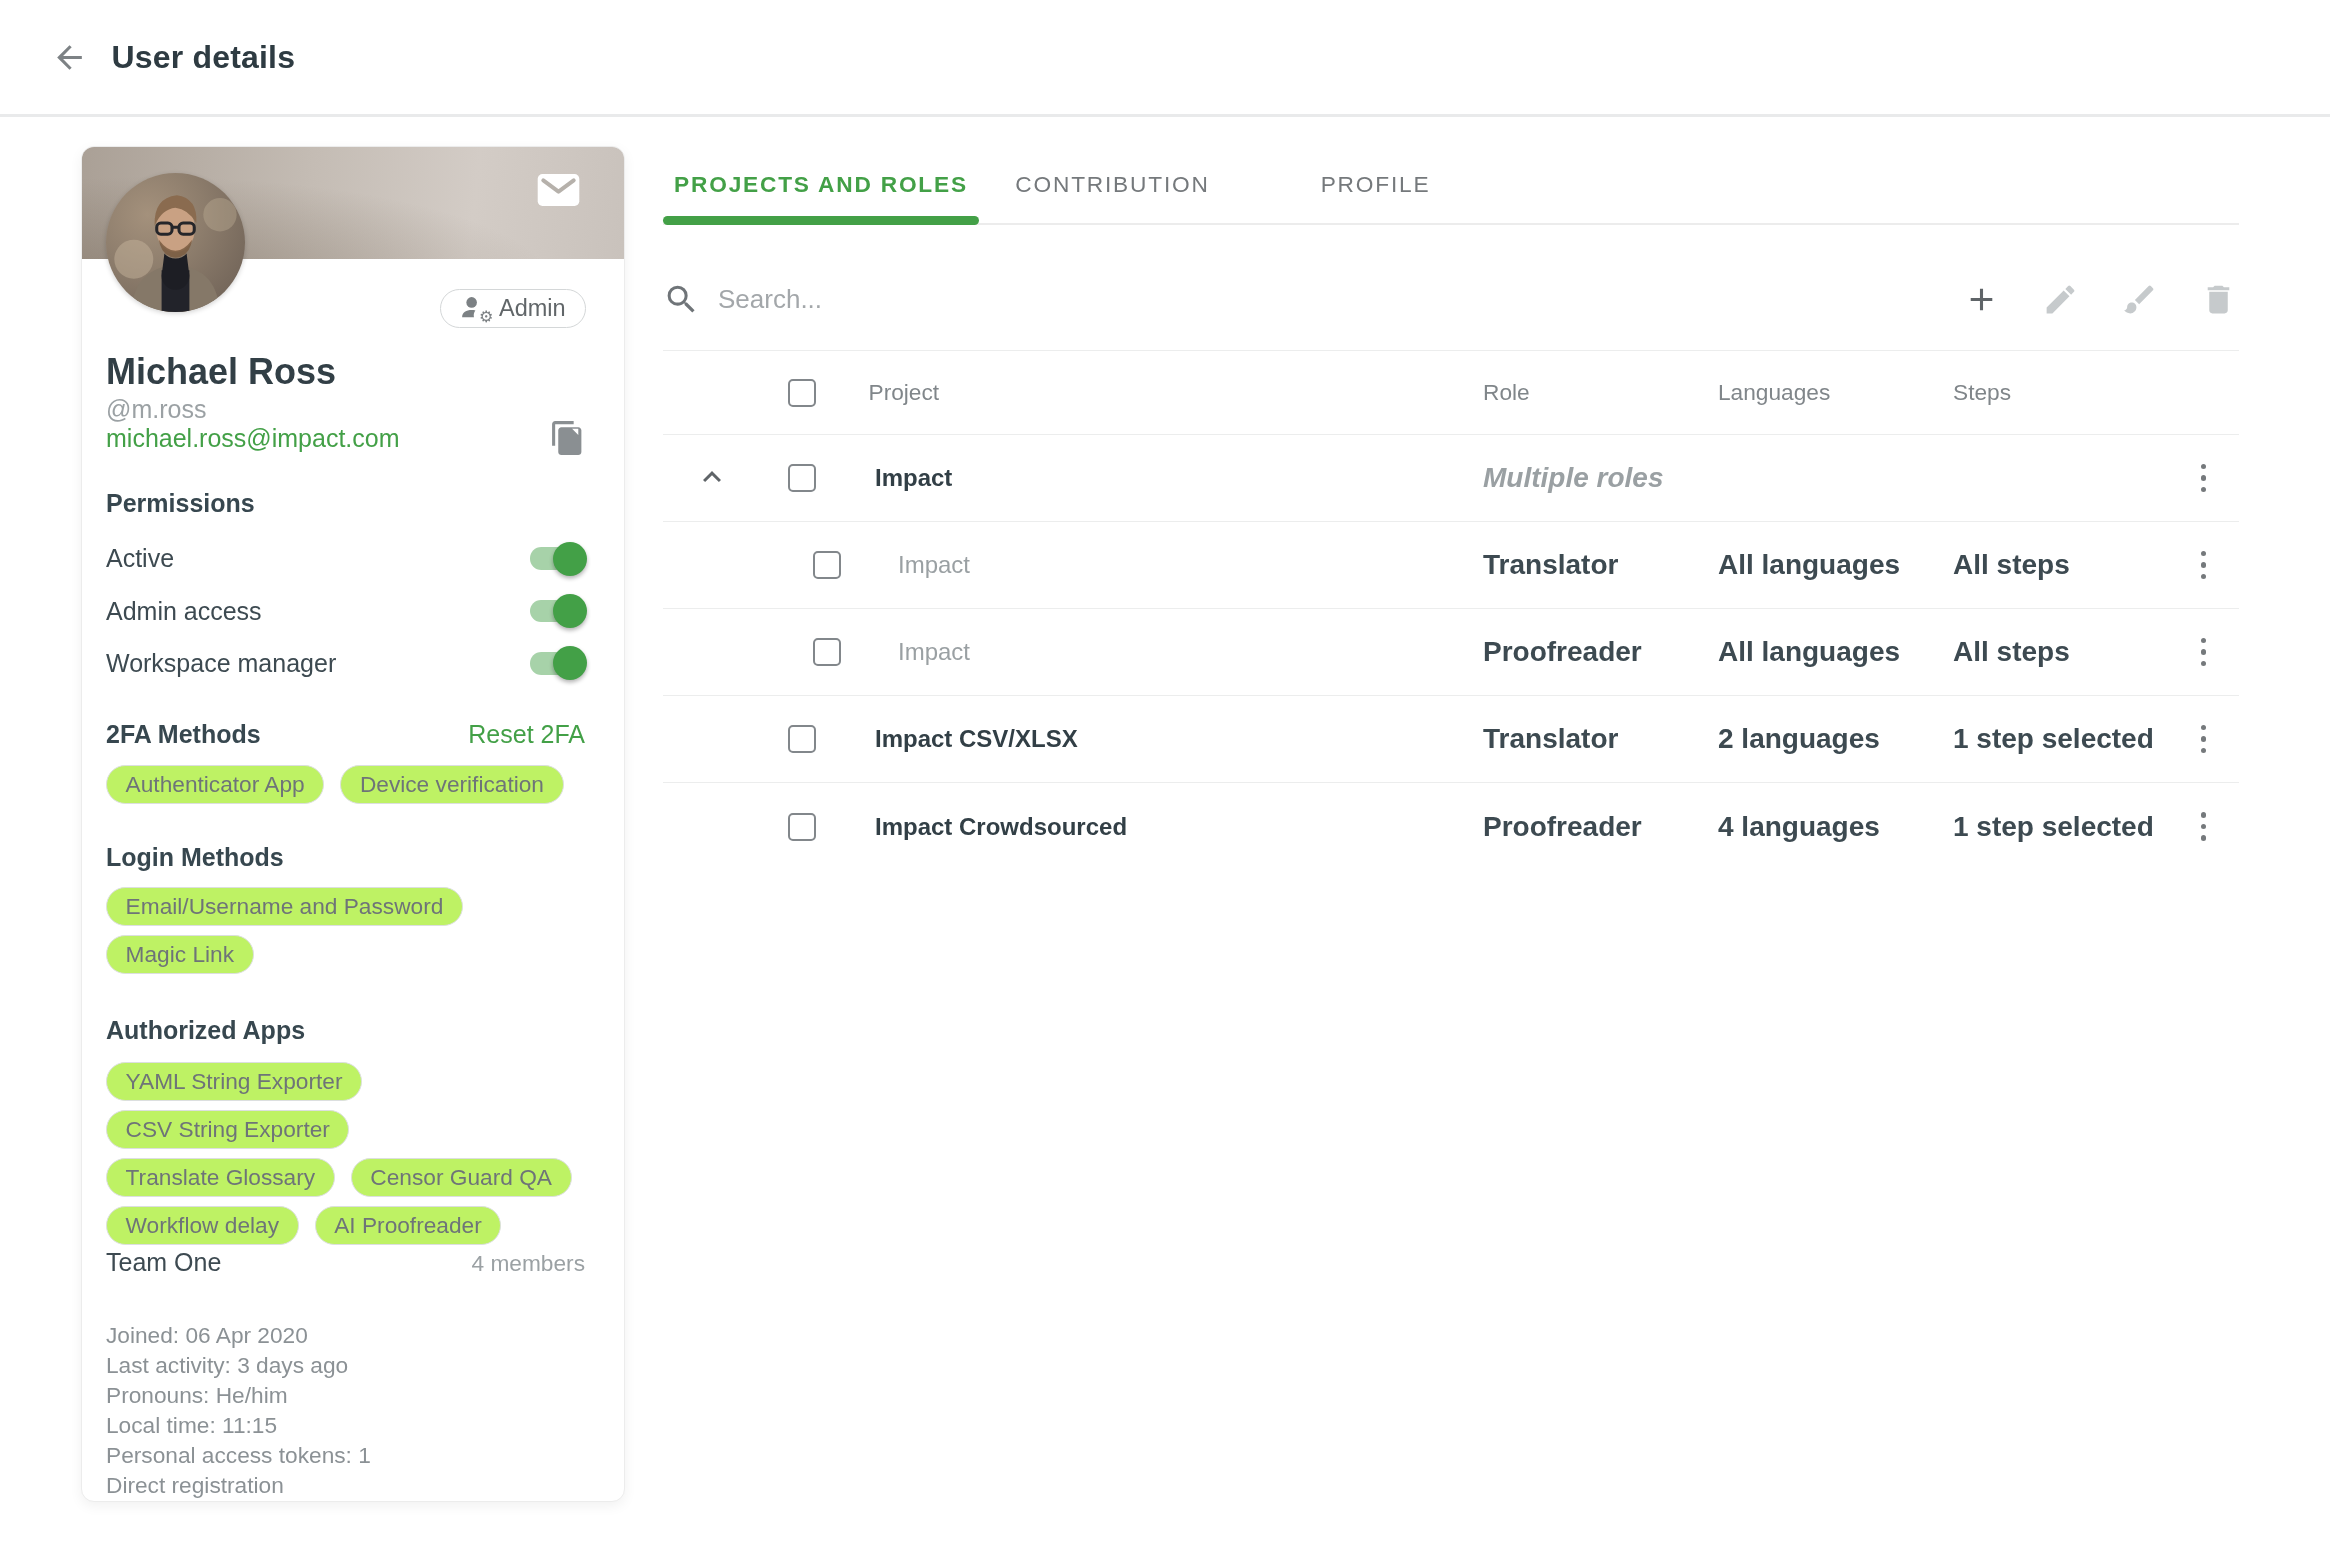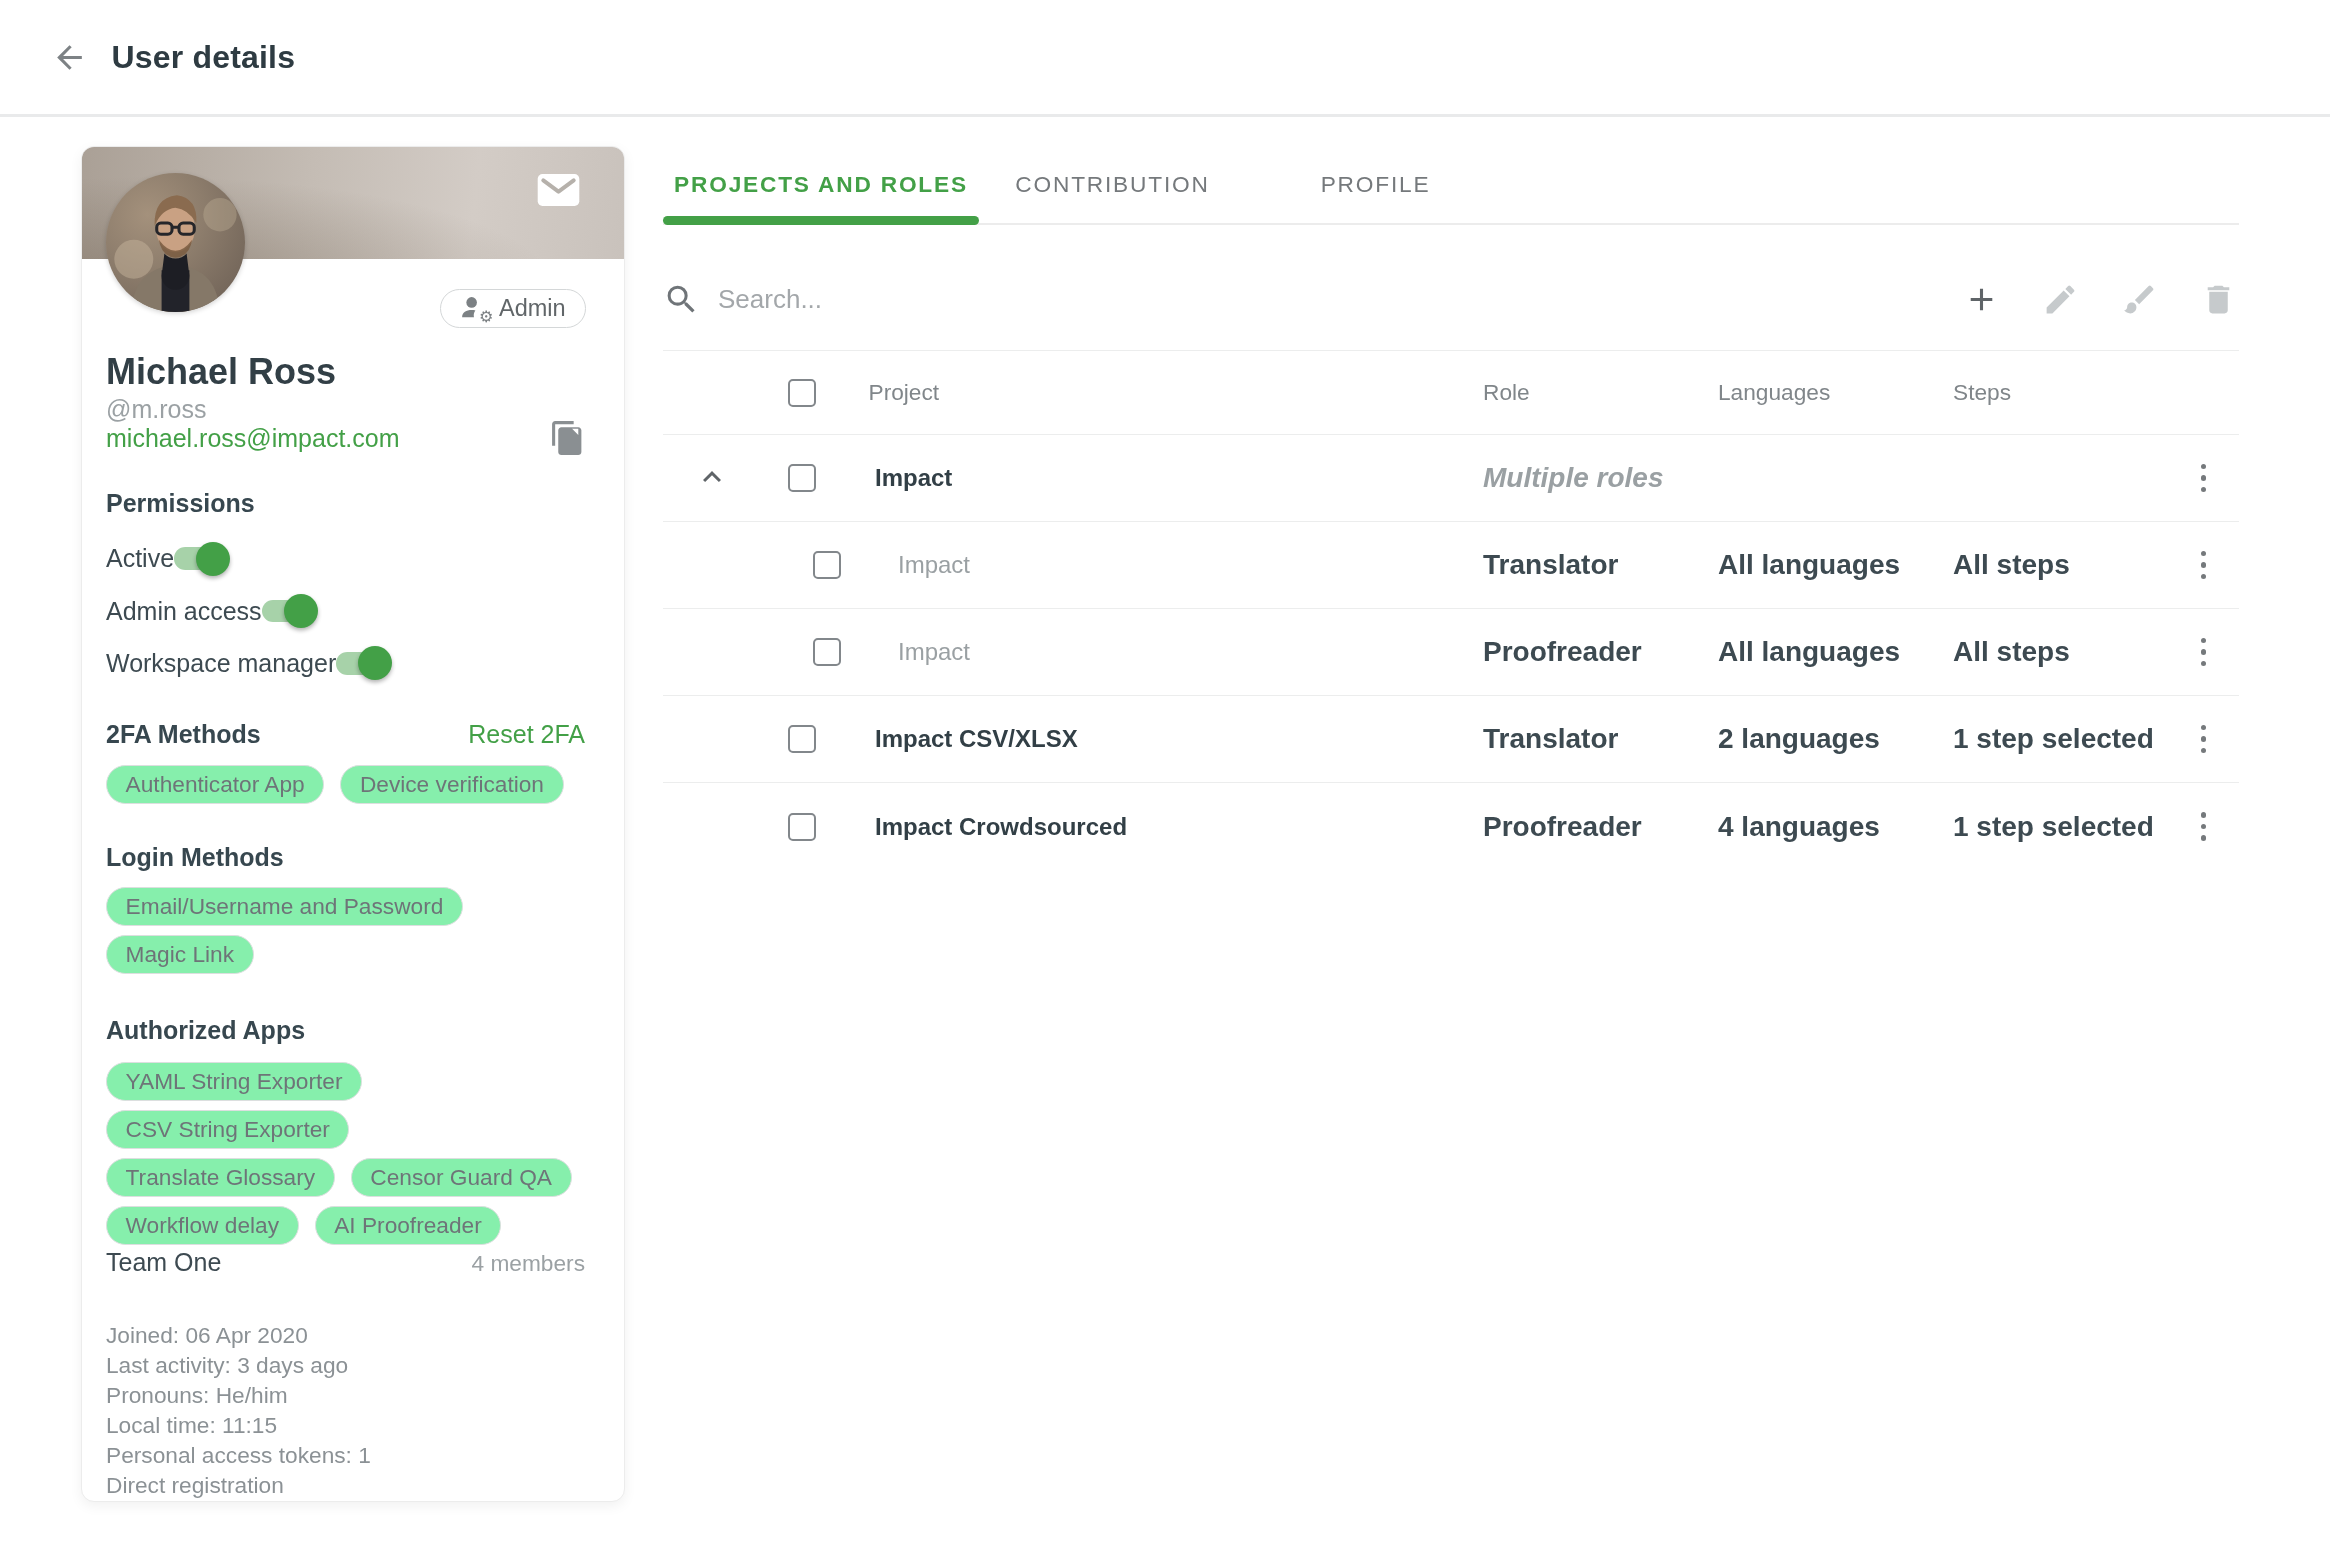--- a/index.html
+++ b/index.html
@@ -44,34 +44,34 @@
   .user-username { font-size:25px; line-height:29px; color:#9ba1a4; margin-top:3.2px; }
   .email-row { position:relative; margin-top:0; }
   .user-email { font-size:25px; line-height:29px; color:#43a047; text-decoration:none; display:inline-block; }
   .copy-btn { position:absolute; right:-2.4px; top:-6.5px; width:40px; height:44px; border:none;
     background:transparent; cursor:pointer; }
   .copy-btn svg { width:37px; height:40px; fill:#8a8f92; }
 
   h3.sec { font-size:25px; line-height:32px; font-weight:700; color:#37474f; }
   .perm-title { margin-top:34px; }
   .toggles { margin-top:21px; }
-  .toggle-row { display:flex; align-items:center; height:37px; margin-bottom:15.4px; }
+  .toggle-row { display:flex; align-items:center; justify-content:space-between; height:37px; margin-bottom:15.4px; }
   .toggle-row .lbl { font-size:25px; color:#3d4a51; }
   .switch { position:relative; width:53px; height:22.7px; border-radius:11.3px; background:#a7d2a9;
     margin-right:1.6px; cursor:pointer; }
   .switch .knob { position:absolute; right:-3.2px; top:50%; transform:translateY(-50%);
     width:34px; height:34px; border-radius:50%; background:#43a047; box-shadow:0 2.4px 4px rgba(0,0,0,.3); }
 
   .sec-head { display:flex; align-items:baseline; justify-content:space-between; margin-top:36px; }
   .sec-head.login { margin-top:37px; } .sec-head.apps { margin-top:40px; } .sec-head.teams { margin-top:38px; }
   .green-link { font-size:25px; color:#43a047; text-decoration:none; cursor:pointer; }
 
   .chips { margin-top:14.6px; display:flex; flex-wrap:wrap; gap:9px 16px; }
   .chips.apps-chips { margin-top:15.4px; }
-  .chip { display:inline-flex; align-items:center; height:39px; padding:0 18.6px; background:#86efac;
+  .chip { display:inline-flex; align-items:center; height:39px; padding:0 18.6px; background:#bef264;
     border:1.6px solid #dcdfdf; border-radius:19.4px; color:#6e7478; font-size:22.7px; white-space:nowrap; }
 
   .team-row { display:flex; justify-content:space-between; align-items:baseline; margin-top:3.2px; }
   .team-name { font-size:25px; line-height:29px; color:#3d4a51; }
   .team-meta { font-size:22.7px; color:#9ba1a4; }
 
   .meta { margin-top:43px; }
   .meta div { font-size:22.7px; line-height:30px; color:#8b9195; }
 
   

